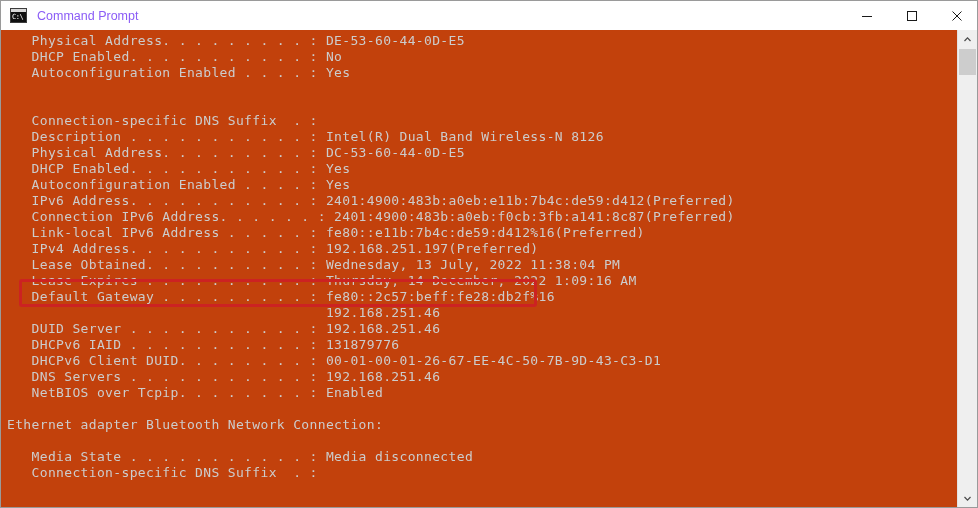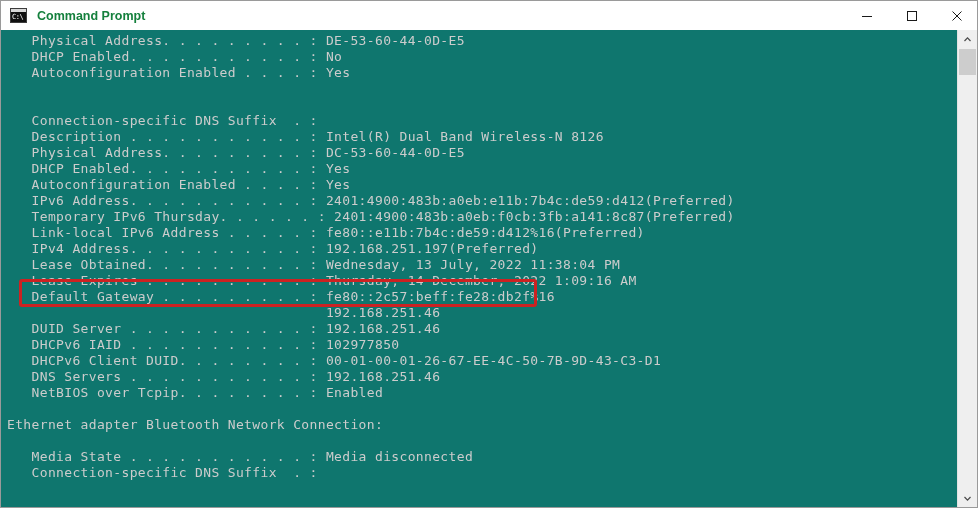--- a/index.html
+++ b/index.html
@@ -71,24 +71,23 @@
     font-family: "DejaVu Sans Mono", monospace;
     font-size: 7px;
     line-height: 8px;
     color: #ffffff;
     letter-spacing: -0.5px;
     white-space: nowrap;
   }
   .title-text {
     font-family: "Liberation Sans", sans-serif;
     font-size: 12.5px;
-    color: #15803d;
+    color: #8b5cf6;
     margin-left: 10px;
     white-space: nowrap;
-    font-weight: bold;
   }
   .title-spacer { flex: 1 1 auto; }
 
   .win-controls {
     display: flex;
     align-items: stretch;
     height: 29px;
     flex: 0 0 auto;
   }
   .win-btn {
@@ -101,21 +100,21 @@
   }
   .win-btn svg { display: block; }
 
   
   .console {
     position: absolute;
     left: 0;
     top: 29px;
     width: 958px;
     height: 478px;
-    background: #0f766e;
+    background: #c2410c;
     overflow: hidden;
   }
   .lines {
     position: absolute;
     left: 0;
     top: 0;
     padding: 3px 0 0 6px;
     box-sizing: border-box;
   }
   .line {
@@ -216,29 +215,29 @@
         <div class="line">   DHCP Enabled. . . . . . . . . . . : No</div>
         <div class="line">   Autoconfiguration Enabled . . . . : Yes</div>
         <div class="line blank"> </div>
         <div class="line blank"> </div>
         <div class="line">   Connection-specific DNS Suffix  . :</div>
         <div class="line">   Description . . . . . . . . . . . : Intel(R) Dual Band Wireless-N 8126</div>
         <div class="line">   Physical Address. . . . . . . . . : DC-53-60-44-0D-E5</div>
         <div class="line">   DHCP Enabled. . . . . . . . . . . : Yes</div>
         <div class="line">   Autoconfiguration Enabled . . . . : Yes</div>
         <div class="line">   IPv6 Address. . . . . . . . . . . : 2401:4900:483b:a0eb:e11b:7b4c:de59:d412(Preferred)</div>
-        <div class="line">   Temporary IPv6 Thursday. . . . . . : 2401:4900:483b:a0eb:f0cb:3fb:a141:8c87(Preferred)</div>
+        <div class="line">   Connection IPv6 Address. . . . . . : 2401:4900:483b:a0eb:f0cb:3fb:a141:8c87(Preferred)</div>
         <div class="line">   Link-local IPv6 Address . . . . . : fe80::e11b:7b4c:de59:d412%16(Preferred)</div>
         <div class="line">   IPv4 Address. . . . . . . . . . . : 192.168.251.197(Preferred)</div>
         <div class="line">   Lease Obtained. . . . . . . . . . : Wednesday, 13 July, 2022 11:38:04 PM</div>
         <div class="line">   Lease Expires . . . . . . . . . . : Thursday, 14 December, 2022 1:09:16 AM</div>
         <div class="line">   Default Gateway . . . . . . . . . : fe80::2c57:beff:fe28:db2f%16</div>
         <div class="line">                                       192.168.251.46</div>
         <div class="line">   DUID Server . . . . . . . . . . . : 192.168.251.46</div>
-        <div class="line">   DHCPv6 IAID . . . . . . . . . . . : 102977850</div>
+        <div class="line">   DHCPv6 IAID . . . . . . . . . . . : 131879776</div>
         <div class="line">   DHCPv6 Client DUID. . . . . . . . : 00-01-00-01-26-67-EE-4C-50-7B-9D-43-C3-D1</div>
         <div class="line">   DNS Servers . . . . . . . . . . . : 192.168.251.46</div>
         <div class="line">   NetBIOS over Tcpip. . . . . . . . : Enabled</div>
         <div class="line blank"> </div>
         <div class="line">Ethernet adapter Bluetooth Network Connection:</div>
         <div class="line blank"> </div>
         <div class="line">   Media State . . . . . . . . . . . : Media disconnected</div>
         <div class="line">   Connection-specific DNS Suffix  . :</div>
       </div>
     <div class="redbox"></div>

